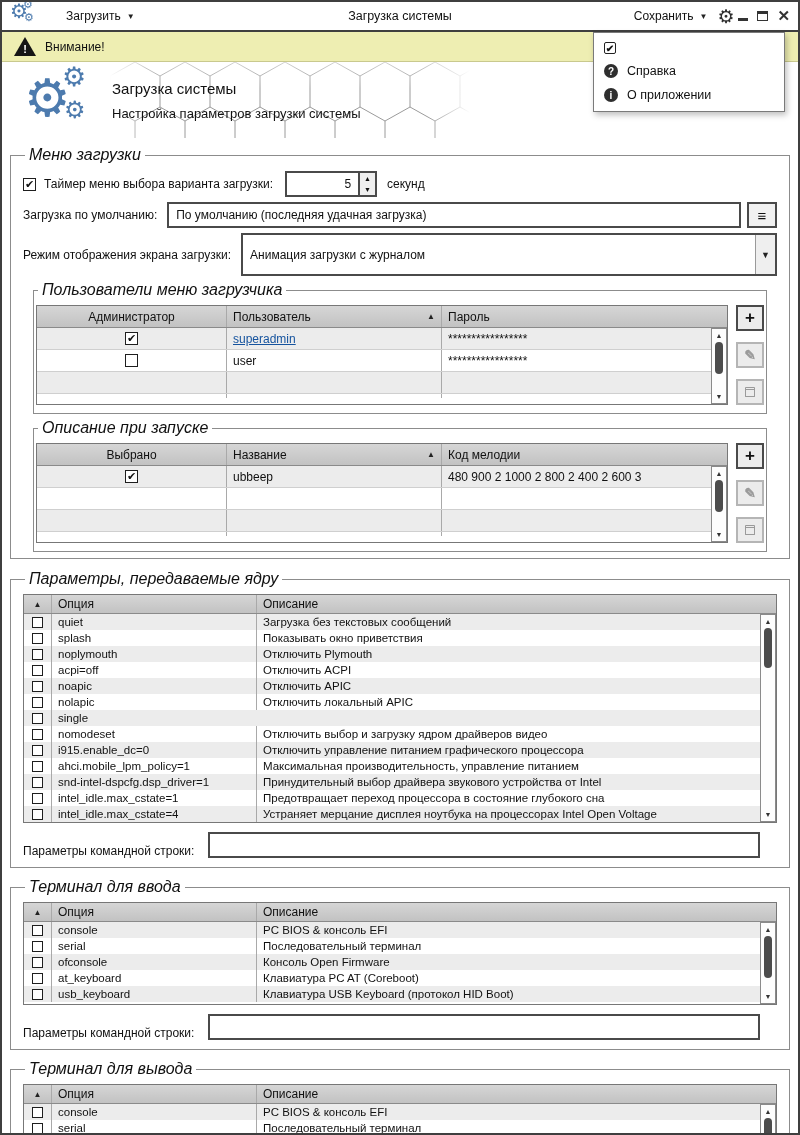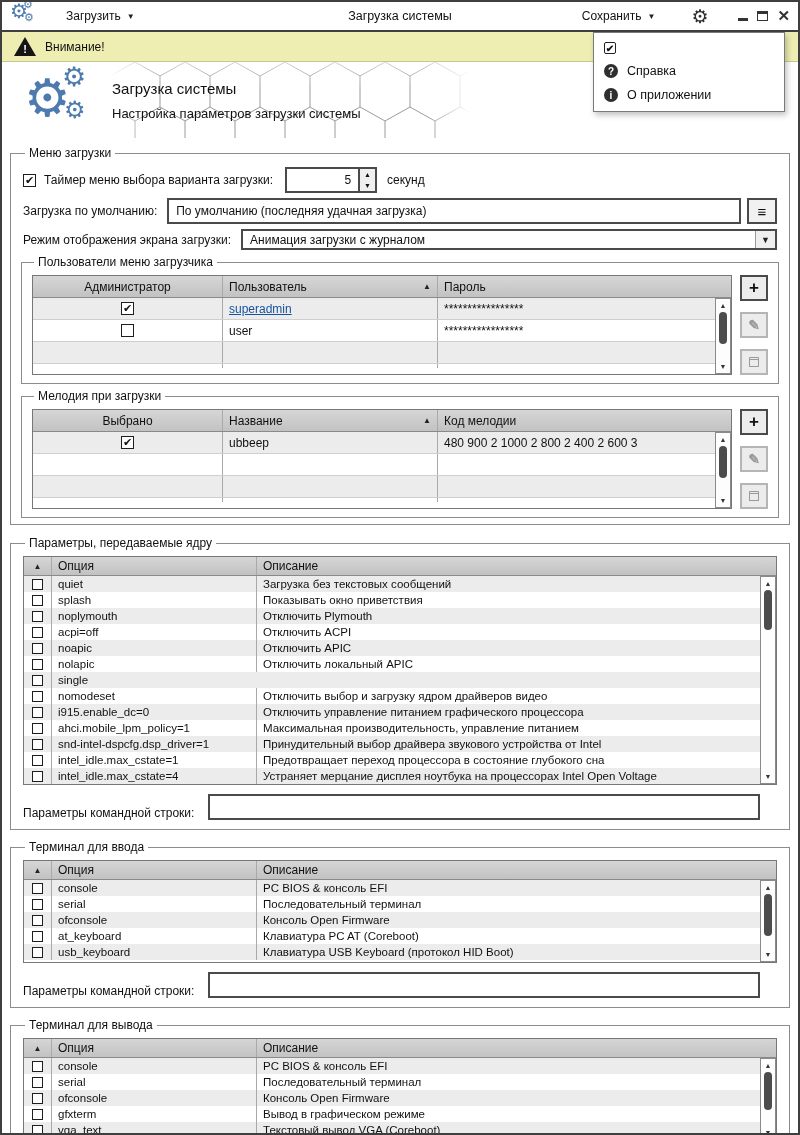--- a/index.html
+++ b/index.html
@@ -13,21 +13,21 @@
   
   .topbar{height:30px;flex:0 0 30px;display:flex;align-items:center;
     border-bottom:2px solid #3f3f3f;padding:0 8px;position:relative;background:#fff;}
   .appicon{position:relative;width:30px;height:24px;color:#4d7bae;flex:0 0 30px;}
   .appicon .g1{position:absolute;left:0;top:-3px;font-size:20px;line-height:20px;}
   .appicon .g2{position:absolute;left:13px;top:-5px;font-size:11px;line-height:11px;}
   .appicon .g3{position:absolute;left:14px;top:8px;font-size:11px;line-height:11px;}
   .tbtn{display:flex;align-items:center;gap:6px;padding:4px 8px;cursor:default;}
   .tbtn .dd{font-size:8px;color:#222;}
   .topbar-title{position:absolute;left:0;right:0;text-align:center;font-size:12.5px;pointer-events:none;}
-  .topbar-right{margin-left:auto;display:flex;align-items:center;gap:26px;z-index:2;}
+  .topbar-right{margin-left:auto;display:flex;align-items:center;gap:0;z-index:2;}
   .gearbtn{font-size:19px;line-height:19px;color:#2e2e2e;padding:0 2px;}
   .winctl{display:flex;align-items:center;gap:9px;margin-left:2px;}
   .wmin{display:inline-block;width:10px;height:3px;background:#333;margin-top:6px;}
   .wmax{display:inline-block;width:11px;height:10px;border:1.5px solid #333;border-top:3.5px solid #333;}
   .wclose{font-size:15px;font-weight:bold;color:#333;line-height:12px;}
   
   .warnbar{height:30px;flex:0 0 30px;background:#eeeeb2;border-bottom:1px solid #c9c98e;
     display:flex;align-items:center;padding:0 12px;gap:9px;}
   .warn-tri{width:22px;height:19px;background:#151515;
     clip-path:polygon(50% 0,100% 100%,0 100%);position:relative;display:flex;
@@ -49,41 +49,41 @@
     linear-gradient(180deg,rgba(255,255,255,.55),rgba(255,255,255,0) 35%);}
   .logo{position:relative;width:72px;height:64px;color:#4d7bae;flex:0 0 72px;z-index:2;}
   .logo .g1{position:absolute;left:2px;top:4px;font-size:52px;line-height:52px;}
   .logo .g2{position:absolute;left:40px;top:-4px;font-size:27px;line-height:27px;}
   .logo .g3{position:absolute;left:42px;top:30px;font-size:24px;line-height:24px;}
   .hdr-text{z-index:2;margin-left:18px;}
   .hdr-title{font-size:15px;margin-bottom:9px;}
   .hdr-sub{font-size:13px;}
   
   fieldset{border:1px solid #8c8c8c;margin:0 8px;padding:2px 10px 6px;}
-  legend{font-size:12px;padding:0 4px;margin-left:4px;}
-  fieldset.inner{margin:5px 0 0;padding:2px 8px 6px;}
+  legend{font-size:16px;padding:0 4px;margin-left:4px;font-style:italic;}
+  fieldset.inner{margin:5px 12px 0;padding:2px 0 6px;}
   .fs-boot{margin-top:8px;}
   .fs-kernel{margin-top:11px;}
   .fs-term{margin-top:10px;}
   
   .frow{display:flex;align-items:center;margin:5px 2px;}
   .cb{width:13px;height:13px;border:1.5px solid #1e1e1e;background:#fff;display:inline-flex;
     align-items:center;justify-content:center;font-size:11px;line-height:11px;flex:0 0 13px;}
   .cb.on::after{content:"✔";}
   .lab{margin-left:8px;}
   .lab0{margin-right:10px;}
   .spinner{display:flex;margin-left:12px;border:2px solid #4a4a4a;height:26px;width:92px;background:#fff;}
   .spin-val{flex:1;display:flex;align-items:center;justify-content:flex-end;padding-right:7px;}
   .spin-btns{width:17px;border-left:2px solid #4a4a4a;display:flex;flex-direction:column;}
   .spin-btns span{flex:1;display:flex;align-items:center;justify-content:center;font-size:7px;background:#efefef;color:#111;}
   .unit{margin-left:10px;}
   .txtfield{border:2px solid #4a4a4a;height:26px;background:#fff;display:flex;align-items:center;padding:0 7px;flex:1;}
   .sqbtn{width:30px;height:26px;border:2px solid #4a4a4a;background:#f1f1f1;margin-left:6px;
     display:flex;align-items:center;justify-content:center;font-size:15px;font-weight:bold;}
-  .combo{border:2px solid #4a4a4a;height:21px;background:#fff;display:flex;align-items:center;flex:1;}
+  .combo{border:2px solid #4a4a4a;height:43px;background:#fff;display:flex;align-items:center;flex:1;}
   .combo .cval{flex:1;padding:0 7px;}
   .combo .carrow{width:20px;align-self:stretch;border-left:1px solid #9a9a9a;background:#efefef;
     display:flex;align-items:center;justify-content:center;font-size:9px;color:#222;}
   
   .tbl-and-btns{display:flex;gap:8px;margin:4px 2px 2px;}
   .tablewrap{flex:1;border:1px solid #777;display:flex;flex-direction:column;background:#fff;position:relative;}
   .thead{display:flex;background:linear-gradient(#d6d6d6,#c2c2c2);border-bottom:1px solid #8a8a8a;}
   .thead .tcell{font-size:12px;color:#111;align-items:center;}
   .tbody{overflow:hidden;position:relative;}
   .trow{display:flex;}
@@ -291,21 +291,21 @@
               <span class="pencil">✎</span>
             </div>
           <div class="abtn dis">
               <span class="trash"></span>
             </div>
         </div>
       </div>
     </fieldset>
 
     <fieldset class="inner">
-      <legend>Мелодия при загрузки</legend>
+      <legend>Описание при запуске</legend>
       <div class="tbl-and-btns">
         <div class="tablewrap t3">
           <div class="thead">
             <div class="tcell">Выбрано</div>
             <div class="tcell">
               <span>Название</span>
               <span class="sort">▲</span>
             </div>
             <div class="tcell">Код мелодии</div>
           </div>

